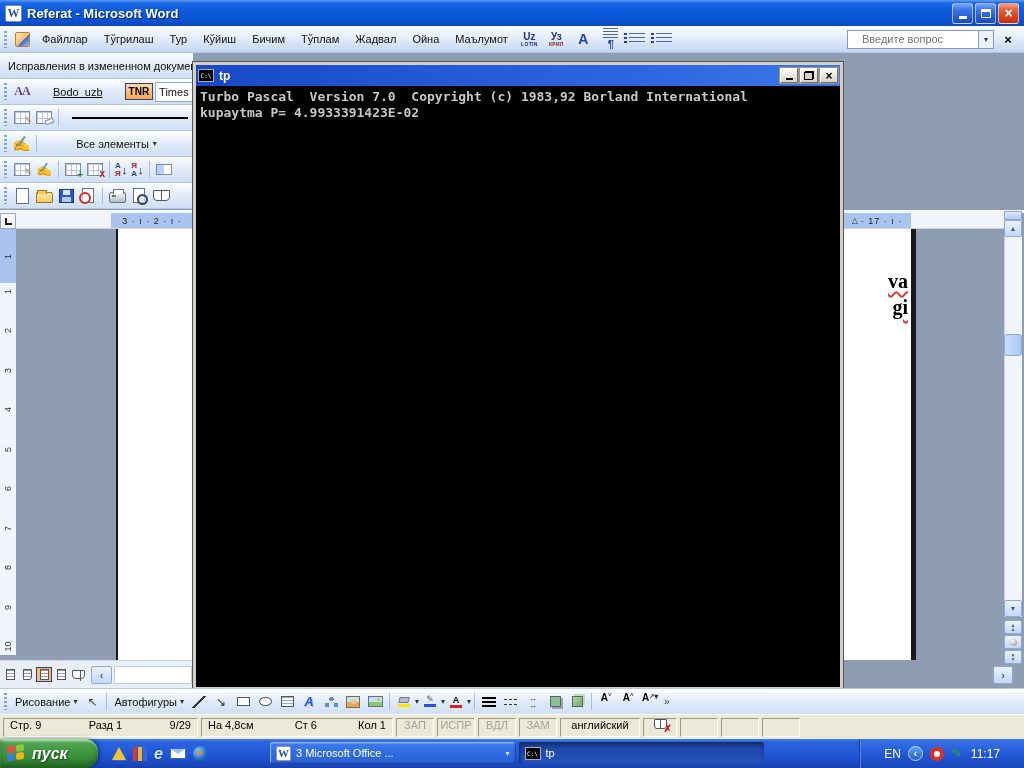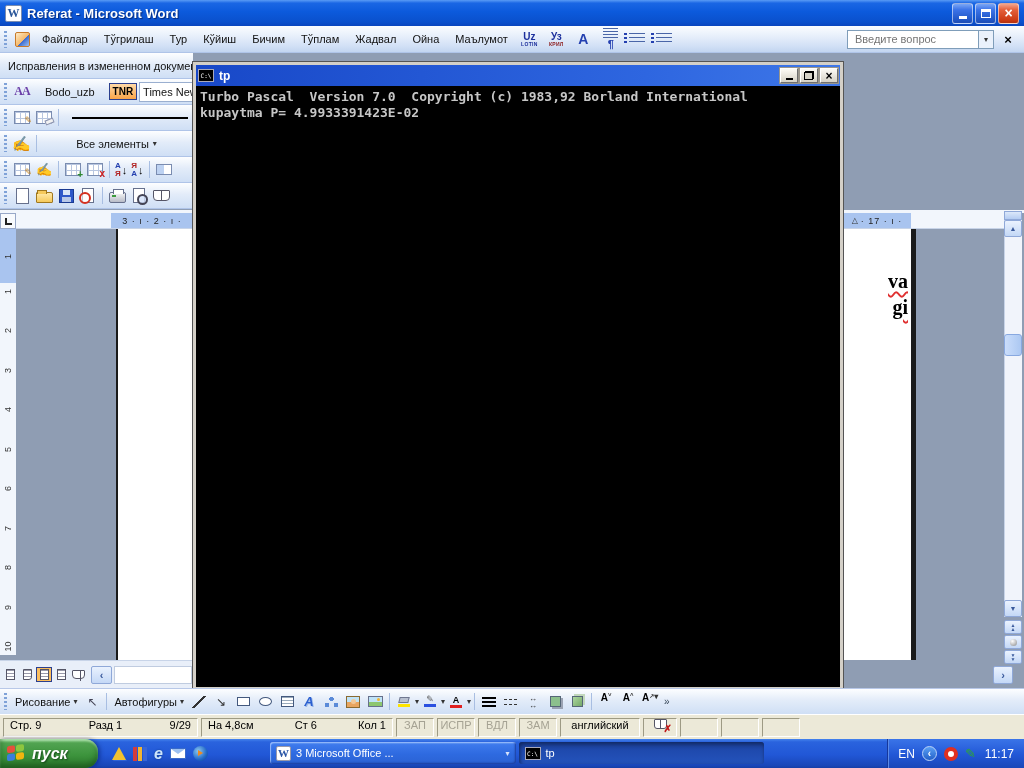--- a/index.html
+++ b/index.html
@@ -40,21 +40,21 @@
   .uz-sub.red { color:#8C1A1A; }
   .big-a { font-weight:bold; font-size:14px; color:#2440B0; }
   .lines-icon { width:15px; height:12px;
     background:repeating-linear-gradient(180deg,#4A66A8 0 1px,transparent 1px 3px); }
   .pilcrow { font-size:11px; color:#2440B0; font-weight:bold; margin-left:1px; }
   .list-icon { width:16px; height:12px; position:relative;
     background:repeating-linear-gradient(180deg,#4A66A8 0 1px,transparent 1px 4px); }
   .list-icon::before { content:""; position:absolute; left:-5px; top:0; width:3px; height:12px;
     background:repeating-linear-gradient(180deg,#2440B0 0 2px,transparent 2px 4px); }
   #question-wrap { margin-left:auto; display:flex; align-items:center; }
-  #question-input { width:132px; height:19px; border:1px solid #7F9DB9; font-size:11px; padding:0 7px;
+  #question-input { width:132px; height:19px; border:1px solid #7F9DB9; font-size:11px; padding:0 14px;
     color:#808080; background:#fff; }
   .q-arrow { width:15px; height:19px; border:1px solid #7F9DB9; border-left:none; background:#EAF1FB;
     display:flex; align-items:center; justify-content:center; font-size:8px; color:#333; }
   #menu-close { width:20px; height:20px; margin:0 4px; display:flex; align-items:center; justify-content:center;
     color:#000; font-weight:bold; font-size:13px; }
 
   
   #toolbars { left:0; top:53px; width:193px; height:157px; z-index:5; }
   .tbrow { height:26px; display:flex; align-items:center; padding-left:2px; overflow:hidden;
     background:linear-gradient(180deg,#FDFEFF 0%,#E3ECF9 45%,#CFDFF5 100%); border-bottom:1px solid #AFC4E8; }
@@ -280,21 +280,21 @@
     box-shadow:inset -1px -1px 2px #1A3C9C, inset 1px 1px 1px #9CC0FF; }
   .task.active { background:linear-gradient(180deg,#1C3E96 0%,#1F4AAE 40%,#2453BC 100%);
     box-shadow:inset 1px 2px 4px #10275E; }
   .tc-icon { min-width:15px; height:15px; border-radius:2px; background:linear-gradient(180deg,#6FB0F0,#2E66C8);
     color:#fff; font-size:7px; font-weight:bold; display:flex; align-items:center; justify-content:center;
     border:1px solid #12337A; }
   .w-icon { min-width:15px; height:15px; background:#fff; border:1px solid #99A; border-radius:2px;
     color:#2B57A8; font-weight:bold; font-size:11px; font-family:"Liberation Serif",serif;
     display:flex; align-items:center; justify-content:center; }
   .task .dd { color:#D8E4FB; margin-left:auto; }
-  #tray { position:absolute; right:0; top:0; height:29px; display:flex; align-items:center; gap:7px; padding:0 10px;
+  #tray { position:absolute; right:0; top:0; height:29px; display:flex; align-items:center; gap:7px; padding:0 24px;
     background:linear-gradient(180deg,#3A74E8 0%,#2157D6 55%,#1A47B8 100%); border-left:1px solid #16379A;
     box-shadow:inset 1px 0 0 #5B8BE8; }
   #tray .lang { color:#fff; font-size:12px; }
   .tray-hide { width:15px; height:15px; border-radius:50%; background:linear-gradient(180deg,#5AA0F5,#2360C8);
     border:1px solid #BCD4F8; color:#fff; font-weight:bold; font-size:10px; line-height:13px; text-align:center; }
   .tray-ring { width:14px; height:14px; border-radius:50%; border:4px solid #E03020; background:#FFF; }
   .tray-pencil { color:#2FA82F; font-size:13px; transform:rotate(0deg); }
   #tray .clock { color:#fff; font-size:12px; margin-left:2px; }
 </style>
 </head>
@@ -359,21 +359,21 @@
 <div id="toolbars" class="abs">
   <div class="tbrow">
     <span class="grip"></span>
     <span class="combo-text">Исправления в измененном докумен</span>
   </div>
   <div class="tbrow">
     <span class="grip"></span>
     <span class="ticon">
         <span class="aa">АА</span>
       </span>
-    <span class="combo-text" style="margin:0 12px;">Bodo_uzb</span>
+    <span class="combo-text" style="margin:0 20px;text-decoration:underline;">Bodo_uzb</span>
     <span class="tnr-btn">TNR</span>
     <span class="font-combo">
       <span class="combo-text">Times New Rom</span>
     </span>
   </div>
   <div class="tbrow">
     <span class="grip"></span>
     <span class="ticon">
       <span class="grid-icon">
           <span class="ov pencil">✎</span>

